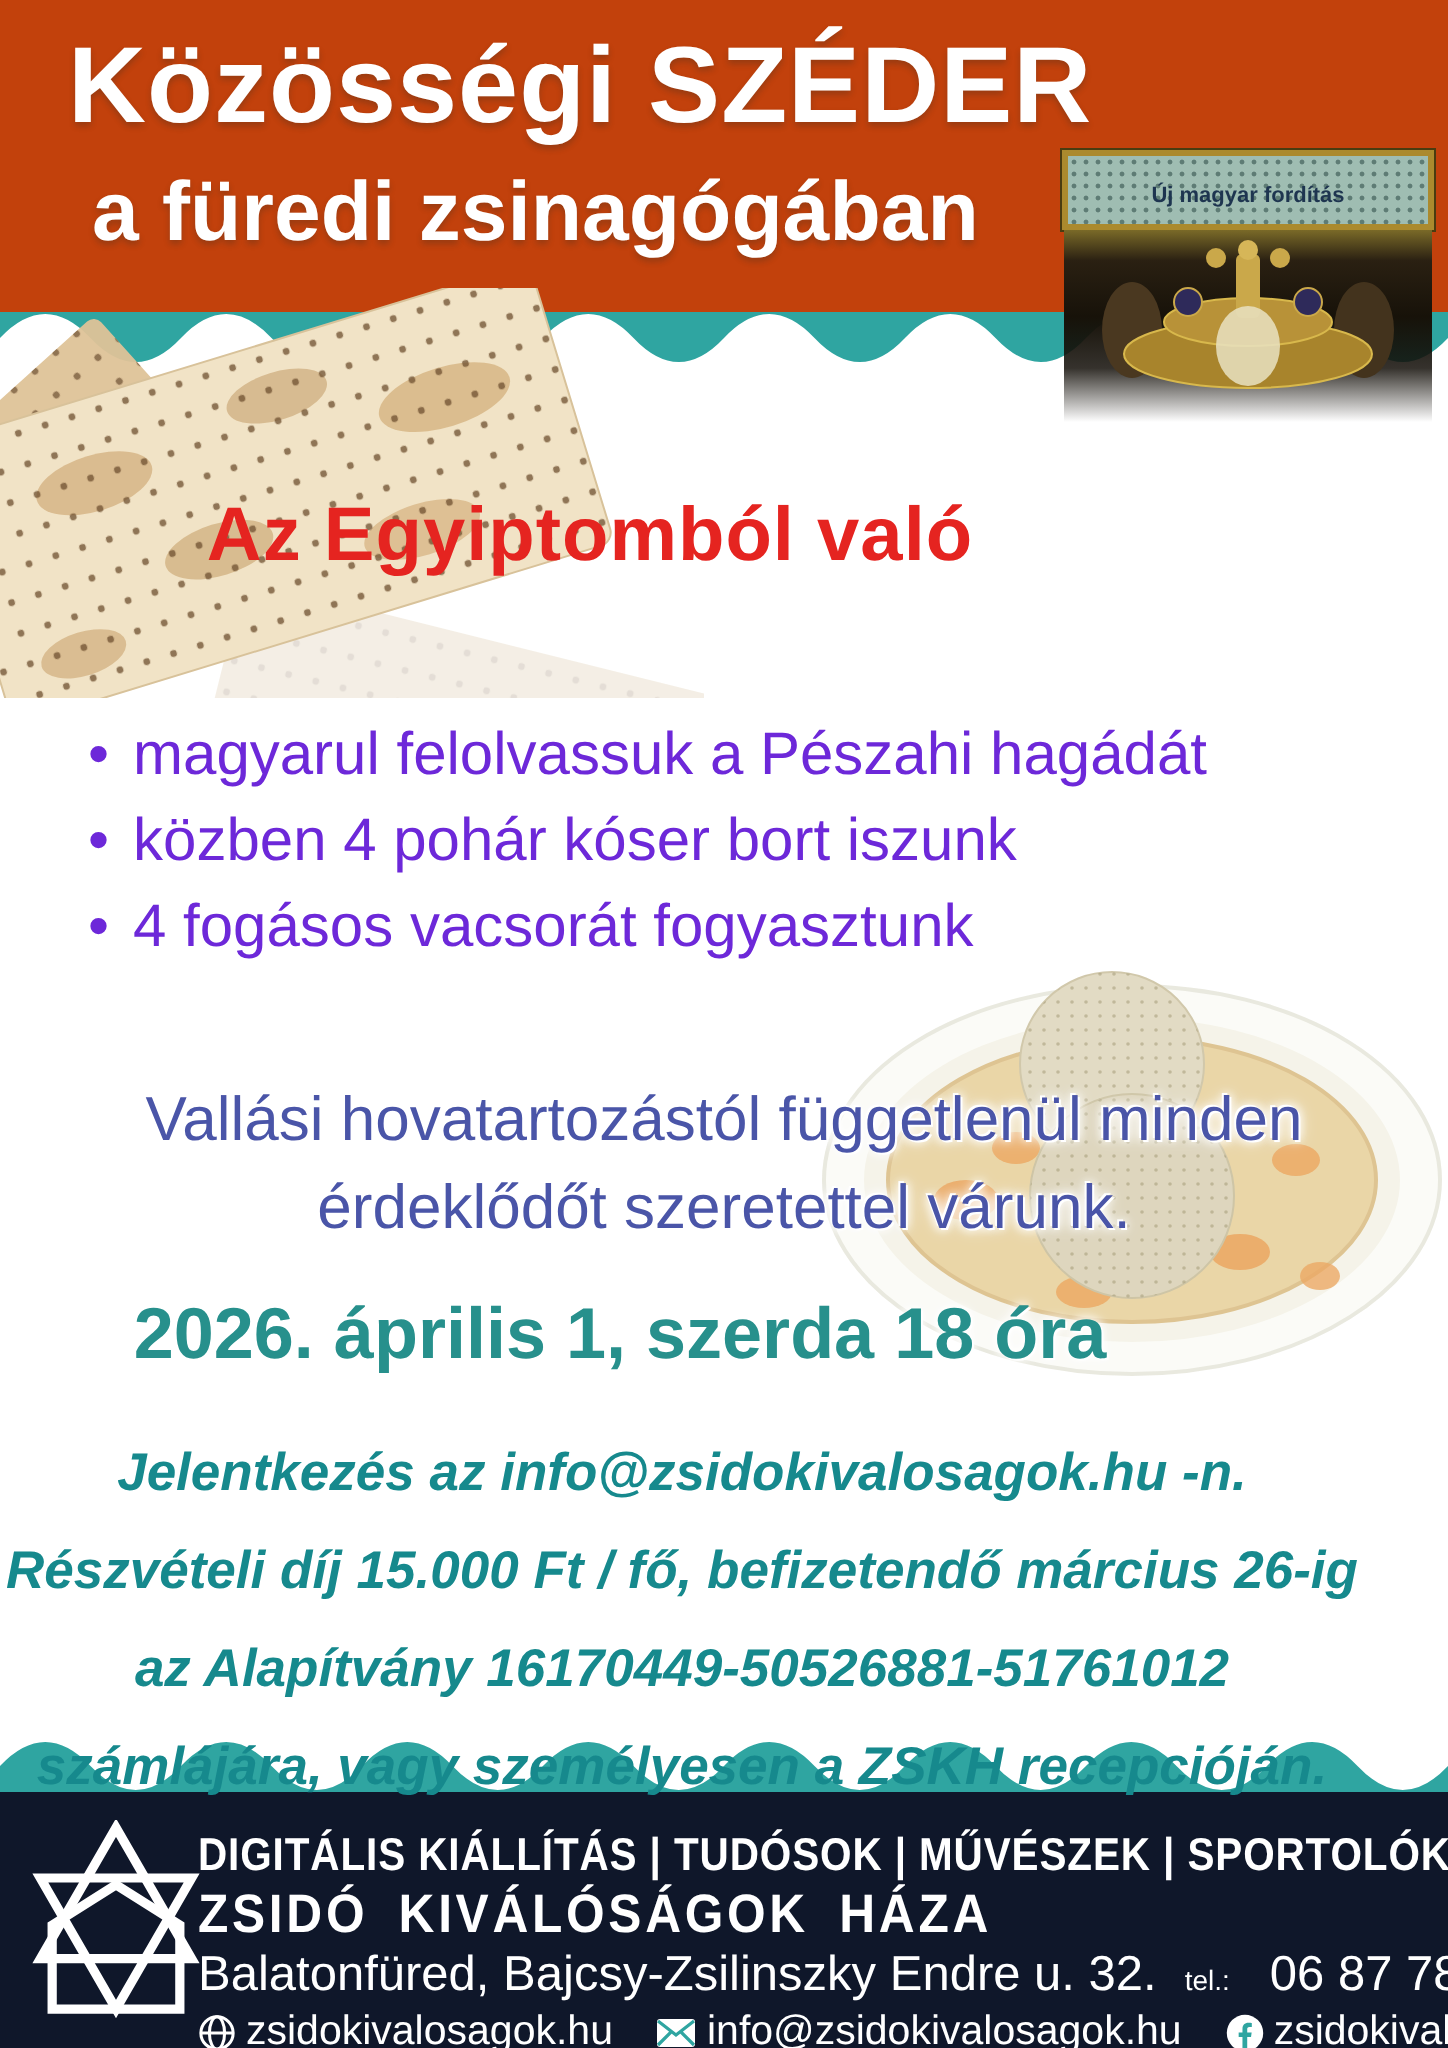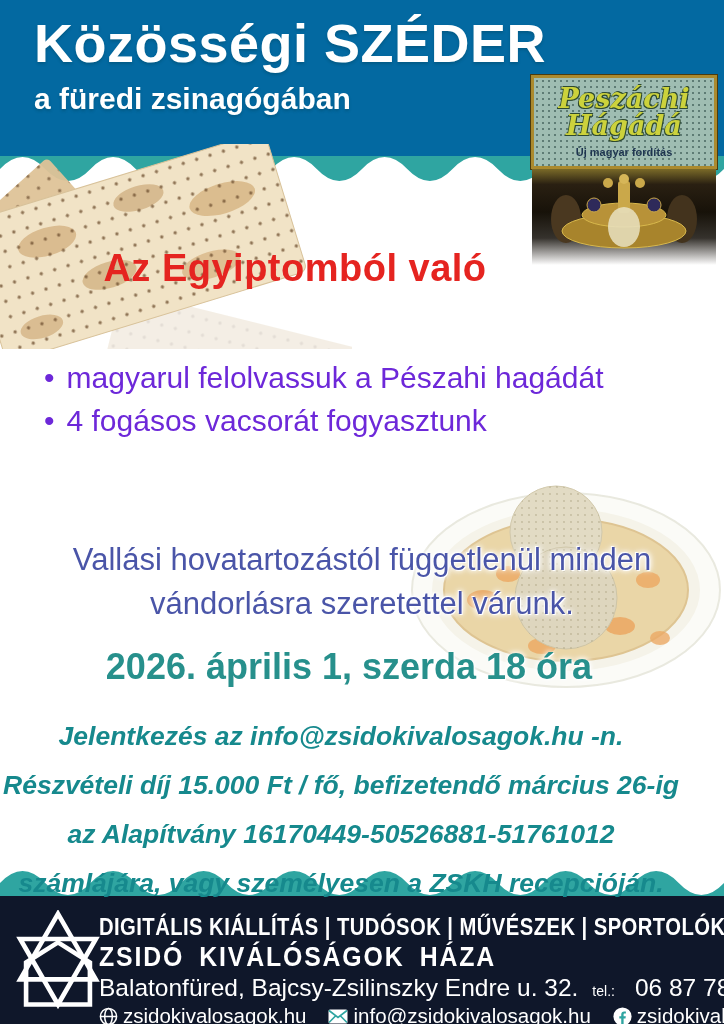--- a/index.html
+++ b/index.html
@@ -1,27 +1,27 @@
 <!DOCTYPE html>
 <html><head>
 <meta charset="utf-8">
 <style>
   html,body{margin:0;padding:0;background:#ffffff;}
   .poster{
     position:relative;width:724px;height:1024px;overflow:hidden;
     background:#ffffff;font-family:"Liberation Sans",sans-serif;
   }
   
-  .header{position:absolute;top:0;left:0;width:724px;height:156px;background:#0369a1;z-index:1;}
+  .header{position:absolute;top:0;left:0;width:724px;height:156px;background:#c2410c;z-index:1;}
   .header-title{
     position:absolute;top:12px;left:34px;color:#fff;font-weight:bold;font-size:54px;
     letter-spacing:.5px;text-shadow:0 2px 3px rgba(0,40,40,.22);white-space:nowrap;
   }
   .header-subtitle{
-    position:absolute;top:82px;left:34px;color:#fff;font-weight:bold;font-size:30px;
+    position:absolute;top:82px;left:46px;color:#fff;font-weight:bold;font-size:42px;
     text-shadow:0 2px 3px rgba(0,40,40,.22);white-space:nowrap;
   }
   .header-wave{position:absolute;top:156px;left:0;z-index:1;display:block;}
   
   .book{position:absolute;left:531px;top:75px;width:186px;z-index:5;}
   .book-top{
     box-sizing:border-box;border:3px solid #ab8a2e;box-shadow:0 0 0 1px #4a3c10;
     background-color:#9fbdb2;
     background-image:radial-gradient(rgba(30,60,55,.5) 1px,rgba(0,0,0,0) 1.4px);
     background-size:6px 6px;text-align:center;padding:7px 2px 8px;
@@ -52,21 +52,20 @@
   .bullets .bmark{margin-right:12px;}
   .welcome{
     position:absolute;top:538px;left:0;width:724px;text-align:center;z-index:3;
     color:#4a55a8;font-size:31px;line-height:44px;
     text-shadow:0 0 5px #fff,0 0 6px #fff,1px 1px 0 #fff,-1px -1px 0 #fff,0 0 9px #fff;
   }
   .date-line{
     position:absolute;top:646px;left:0;width:620px;text-align:center;z-index:3;
     color:#27908c;font-weight:bold;font-size:36px;
     text-shadow:0 0 5px #fff,0 0 7px #fff,1px 1px 0 #fff;
-    padding-left:39px;
   }
   .details{
     position:absolute;top:712px;left:0;width:682px;text-align:center;z-index:3;
     color:#16898d;font-weight:bold;font-style:italic;font-size:26.5px;line-height:49px;
   }
   
   .footer-wave{position:absolute;top:870px;left:0;z-index:1;display:block;}
   .footer{position:absolute;top:896px;left:0;width:724px;height:128px;background:#0f172a;z-index:2;}
   .logo{position:absolute;left:16px;top:14px;}
   .f-line1{
@@ -127,24 +126,20 @@
         <ellipse cx="110" cy="120" rx="28" ry="13" fill="#b5823f" opacity="0.4"></ellipse>
         <ellipse cx="210" cy="140" rx="30" ry="13" fill="#c3904e" opacity="0.42"></ellipse>
         <ellipse cx="30" cy="150" rx="22" ry="11" fill="#b5823f" opacity="0.38"></ellipse>
         <rect x="-14" y="28" width="314" height="146" rx="7" fill="url(#mdots)"></rect>
       </g>
     </svg>
   </div>
 
   <div class="book">
     <div class="book-top">
-      <div class="book-title">
-        <span>Peszáchi</span><br>
-        <span>Hágádá</span>
-      </div>
       <div class="book-sub">Új magyar fordítás</div>
     </div>
     <div class="book-photo">
       <svg width="180" height="92" viewBox="0 0 180 92">
         <ellipse cx="32" cy="50" rx="15" ry="24" fill="#4a3820"></ellipse>
         <ellipse cx="148" cy="50" rx="15" ry="24" fill="#43331d"></ellipse>
         <ellipse cx="90" cy="62" rx="62" ry="17" fill="#a8842c" stroke="#d8b84c"></ellipse>
         <ellipse cx="90" cy="46" rx="42" ry="12" fill="#b89238" stroke="#d8b84c"></ellipse>
         <rect x="84" y="12" width="12" height="32" rx="3" fill="#caa84a"></rect>
         <circle cx="74" cy="14" r="5" fill="#caa84a"></circle>
@@ -156,20 +151,21 @@
       </svg>
     </div>
   </div>
 
   <div class="red-heading">
     <span>Az Egyiptomból való</span><br>
   </div>
 
   <ul class="bullets">
     <li><span class="bmark">•</span><span>magyarul felolvassuk a Pészahi hagádát</span></li>
+    <li><span class="bmark">•</span><span>közben 4 pohár kóser bort iszunk</span></li>
     <li><span class="bmark">•</span><span>4 fogásos vacsorát fogyasztunk</span></li>
   </ul>
 
   <div class="soup">
     <svg width="316" height="220" viewBox="0 0 316 220">
       <defs>
         <pattern id="bspeck" width="7" height="7" patternUnits="userSpaceOnUse">
           <circle cx="2" cy="2" r="0.9" fill="#8e8258" opacity="0.55"></circle>
         </pattern>
       </defs>
@@ -184,21 +180,21 @@
       <ellipse cx="252" cy="160" rx="10" ry="7" fill="#e79540" opacity="0.8"></ellipse>
       <circle cx="148" cy="54" r="46" fill="#dcd3b6" stroke="#c6bb97"></circle>
       <circle cx="148" cy="54" r="46" fill="url(#bspeck)"></circle>
       <circle cx="158" cy="120" r="51" fill="#d7cdae" stroke="#c2b791"></circle>
       <circle cx="158" cy="120" r="51" fill="url(#bspeck)"></circle>
     </svg>
   </div>
 
   <div class="welcome">
     <span>Vallási hovatartozástól függetlenül minden</span><br>
-    <span>vándorlásra szeretettel várunk.</span>
+    <span>érdeklődőt szeretettel várunk.</span>
   </div>
 
   <div class="date-line">2026. április 1, szerda 18 óra</div>
 
   <div class="details">
     <div>Jelentkezés az info@zsidokivalosagok.hu -n.</div>
     <div>Részvételi díj 15.000 Ft / fő, befizetendő március 26-ig</div>
     <div>az Alapítvány 16170449-50526881-51761012</div>
     <div>számlájára, vagy személyesen a ZSKH recepcióján.</div>
   </div>

